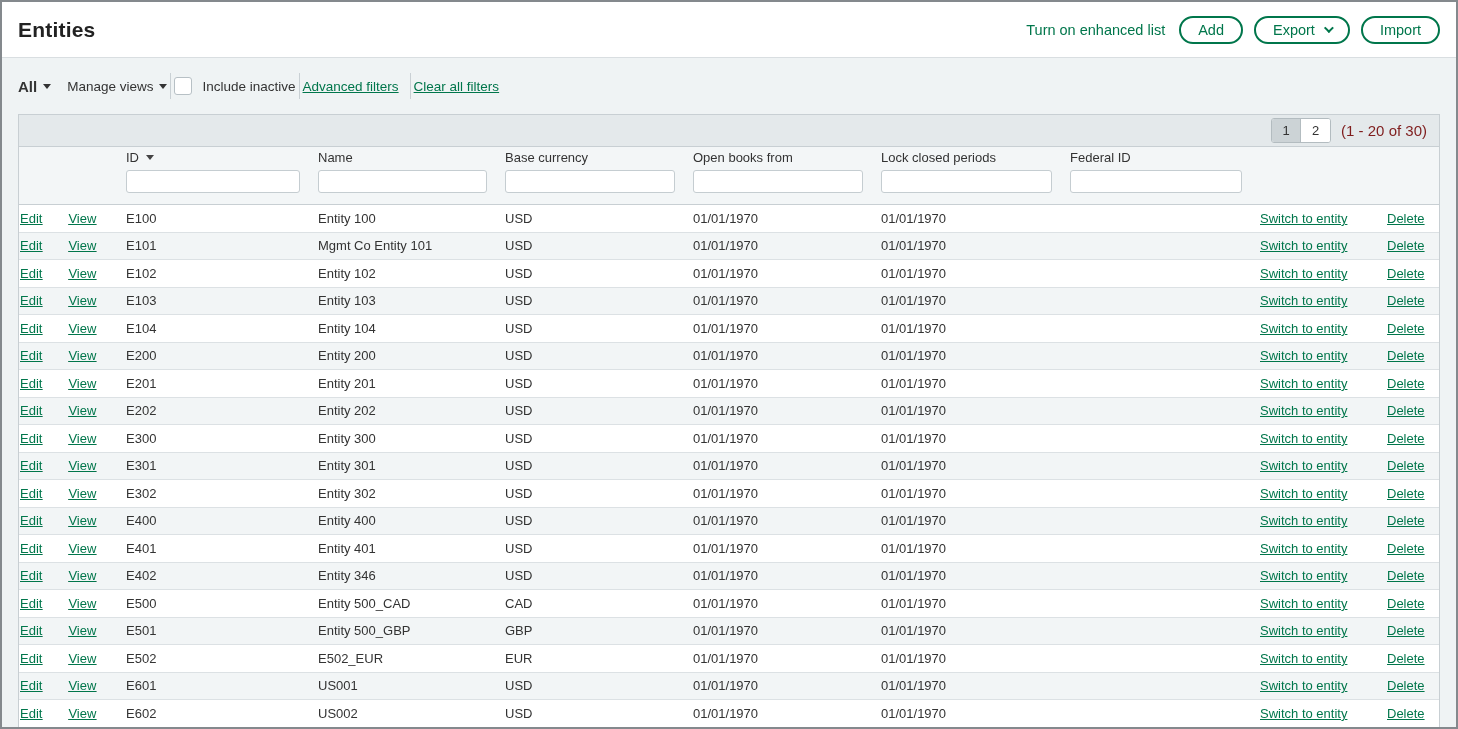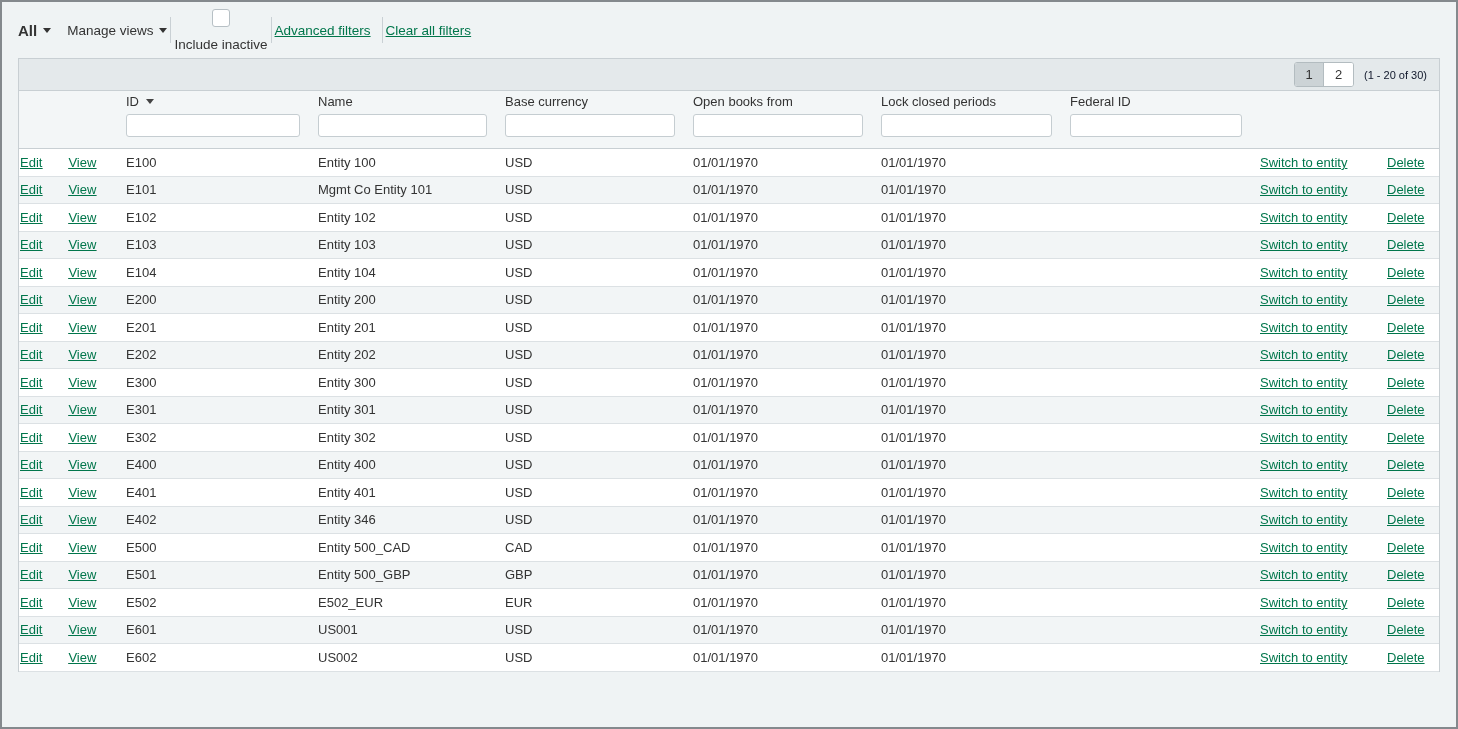--- a/index.html
+++ b/index.html
@@ -44,21 +44,21 @@
     padding: 0 16px; gap: 3px;
   }
   .view-selector { font-size: 15px; font-weight: bold; color: #333; display: inline-flex; align-items: center; cursor: pointer; }
   .manage-views { font-size: 13.5px; color: #333; display: inline-flex; align-items: center; cursor: pointer; margin-left: 13px; }
   .caret {
     width: 0; height: 0; display: inline-block; margin-left: 6px;
     border-left: 4px solid transparent; border-right: 4px solid transparent;
     border-top: 5px solid #333;
   }
   .vdiv { width: 1px; height: 26px; background: #c9d0d4; }
-  .cb-wrap { display: inline-flex; align-items: center; gap: 10px; flex-direction: column; }
+  .cb-wrap { display: inline-flex; align-items: center; gap: 10px; }
   .checkbox {
     appearance: none; -webkit-appearance: none;
     width: 18px; height: 18px; border: 1px solid #b7c0c5;
     border-radius: 3px; background: #fff; cursor: pointer;
   }
   .cb-label { font-size: 13.5px; color: #333; }
   .green-link { color: var(--green); font-size: 13.5px; text-decoration: underline; cursor: pointer; }
   
   .table-wrap {
     margin: 0 16px; background: #fff;
@@ -69,21 +69,21 @@
     border-bottom: 1px solid #c8cfd3;
     display: flex; align-items: center; justify-content: flex-end;
     gap: 10px; padding: 0 12px;
   }
   .pager { display: inline-flex; border: 1px solid #b3bcc0; border-radius: 3px; overflow: hidden; background: #fff; }
   .pager .pg {
     width: 29px; height: 23px; font-size: 13px; color: #333;
     border: none; background: #fff; cursor: pointer; font-family: inherit;
   }
   .pager .pg.active { background: #ccd3d6; border-right: 1px solid #b3bcc0; }
-  .range-text { font-size: 11px; color: #0f172a; }
+  .range-text { font-size: 15px; color: #7f1d1d; }
   .grid-row {
     display: grid;
     grid-template-columns: 107px 192px 187px 188px 188px 189px 190px 127px minmax(40px,1fr);
     align-items: center;
   }
   .header-section { background: #f3f6f7; border-bottom: 1px solid #c8cfd3; padding: 3px 0 11px; }
   .hdr-cell { font-size: 13px; color: #333; display: flex; align-items: center; }
   .sort-icon {
     width: 0; height: 0; display: inline-block; margin-left: 7px;
     border-left: 4px solid transparent; border-right: 4px solid transparent;
@@ -99,20 +99,36 @@
   .rows .grid-row:nth-child(even) { background: #f2f5f6; }
   .actions-cell { padding-left: 1px; display: flex; gap: 26px; text-decoration: underline; }
   .row-link { color: var(--green); font-size: 13px; text-decoration: underline; cursor: pointer; }
   .cell { overflow: hidden; white-space: nowrap; }
 </style>
 </head>
 <body>
 
 <div class="page">
 
+  <div class="topbar">
+    <div class="page-title">Entities</div>
+    <div class="top-actions">
+      <span class="enhanced-link">Turn on enhanced list</span>
+      <button class="pill">
+        <span>Add</span>
+      </button>
+      <button class="pill">
+        <span>Export</span>
+        <span class="chev"></span>
+      </button>
+      <button class="pill">
+        <span>Import</span>
+      </button>
+    </div>
+  </div>
 
   <div class="filter-band">
     <span class="view-selector">
       <span>All</span>
       <span class="caret"></span>
     </span>
     <span class="manage-views">
       <span>Manage views</span>
       <span class="caret"></span>
     </span>

